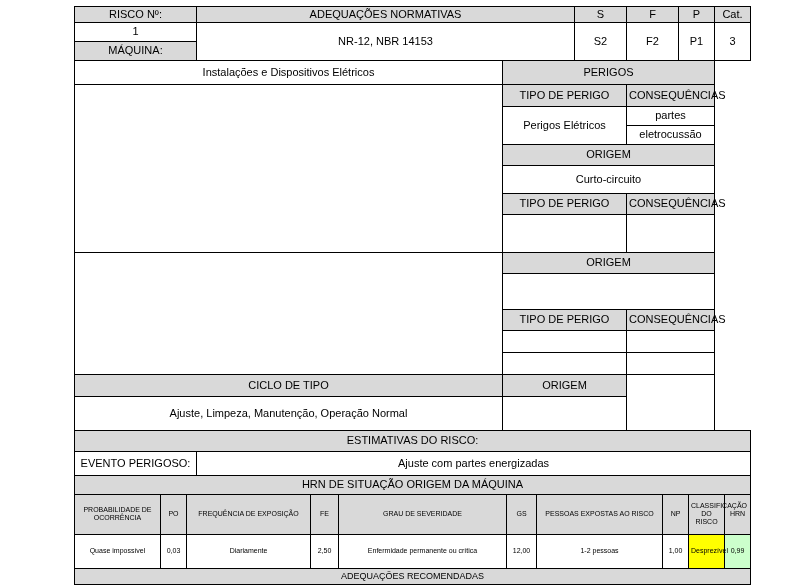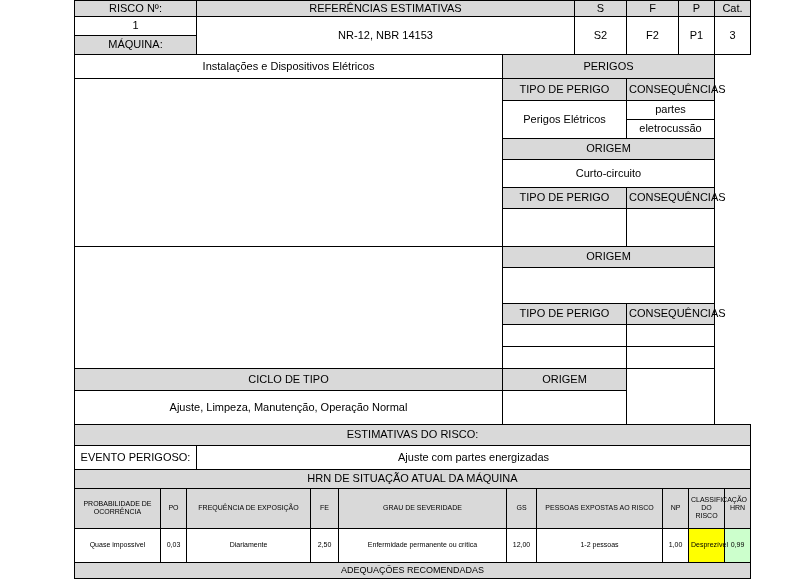--- a/index.html
+++ b/index.html
@@ -1,18 +1,18 @@
 <!DOCTYPE html>
 <html><head>
 <meta charset="utf-8">
 <style>
   html,body{margin:0;padding:0;background:#ffffff;}
   body{font-family:"Liberation Sans",sans-serif;color:#000;}
   #page{position:relative;width:798px;height:586px;overflow:hidden;background:#fff;}
-  table{border-collapse:collapse;}
+  table{border-collapse:collapse;margin-top:6px;}
   .sheet{width:676px;margin-left:74px;table-layout:fixed;}
   td{border:1px solid #000;font-size:11px;text-align:center;vertical-align:middle;padding:1px 2px;line-height:1.15;}
   .hdr{background:#d9d9d9;font-weight:normal;}
   .hdrb{background:#d9d9d9;}
   .small{font-size:9px;}
   .tiny{font-size:7px;}
   .photo{position:relative;width:100%;height:100%;background:#cfcfcf;overflow:hidden;}
   
   .pan-wrap{position:absolute;left:0;top:0;right:0;bottom:0;background:linear-gradient(90deg,#b9bcbb 0%,#c9cccb 12%,#d4d7d6 20%,#c7cac9 30%,#bfc2c1 100%);}
 </style>
@@ -28,21 +28,21 @@
       <col style="width:72px">
       <col style="width:52px">
       <col style="width:52px">
       <col style="width:36px">
       <col style="width:36px">
     </colgroup>
 
     <tbody>
         <tr>
       <td class="hdr">RISCO Nº:</td>
-      <td class="hdr" colspan="2">REFERÊNCIAS ESTIMATIVAS</td>
+      <td class="hdr" colspan="2">ADEQUAÇÕES NORMATIVAS</td>
       <td class="hdr">S</td>
       <td class="hdr">F</td>
       <td class="hdr">P</td>
       <td class="hdr">Cat.</td>
     </tr>
 
     <tr style="height:19px">
       <td>1</td>
       <td rowspan="2" colspan="2">NR-12, NBR 14153</td>
       <td rowspan="2">S2</td>
@@ -135,21 +135,21 @@
 
     <tr style="height:21px">
       <td class="hdr" colspan="7">ESTIMATIVAS DO RISCO:</td>
     </tr>
     <tr style="height:24px">
       <td>EVENTO PERIGOSO:</td>
       <td colspan="6">Ajuste com partes energizadas</td>
     </tr>
 
     <tr style="height:19px">
-      <td class="hdr" colspan="7">HRN DE SITUAÇÃO ATUAL DA MÁQUINA</td>
+      <td class="hdr" colspan="7">HRN DE SITUAÇÃO ORIGEM DA MÁQUINA</td>
     </tr>
   </tbody>
     </table>
 
   <table class="sheet" style="margin-top:-1px">
     <colgroup>
       <col style="width:86px">
       <col style="width:26px">
       <col style="width:124px">
       <col style="width:28px">

